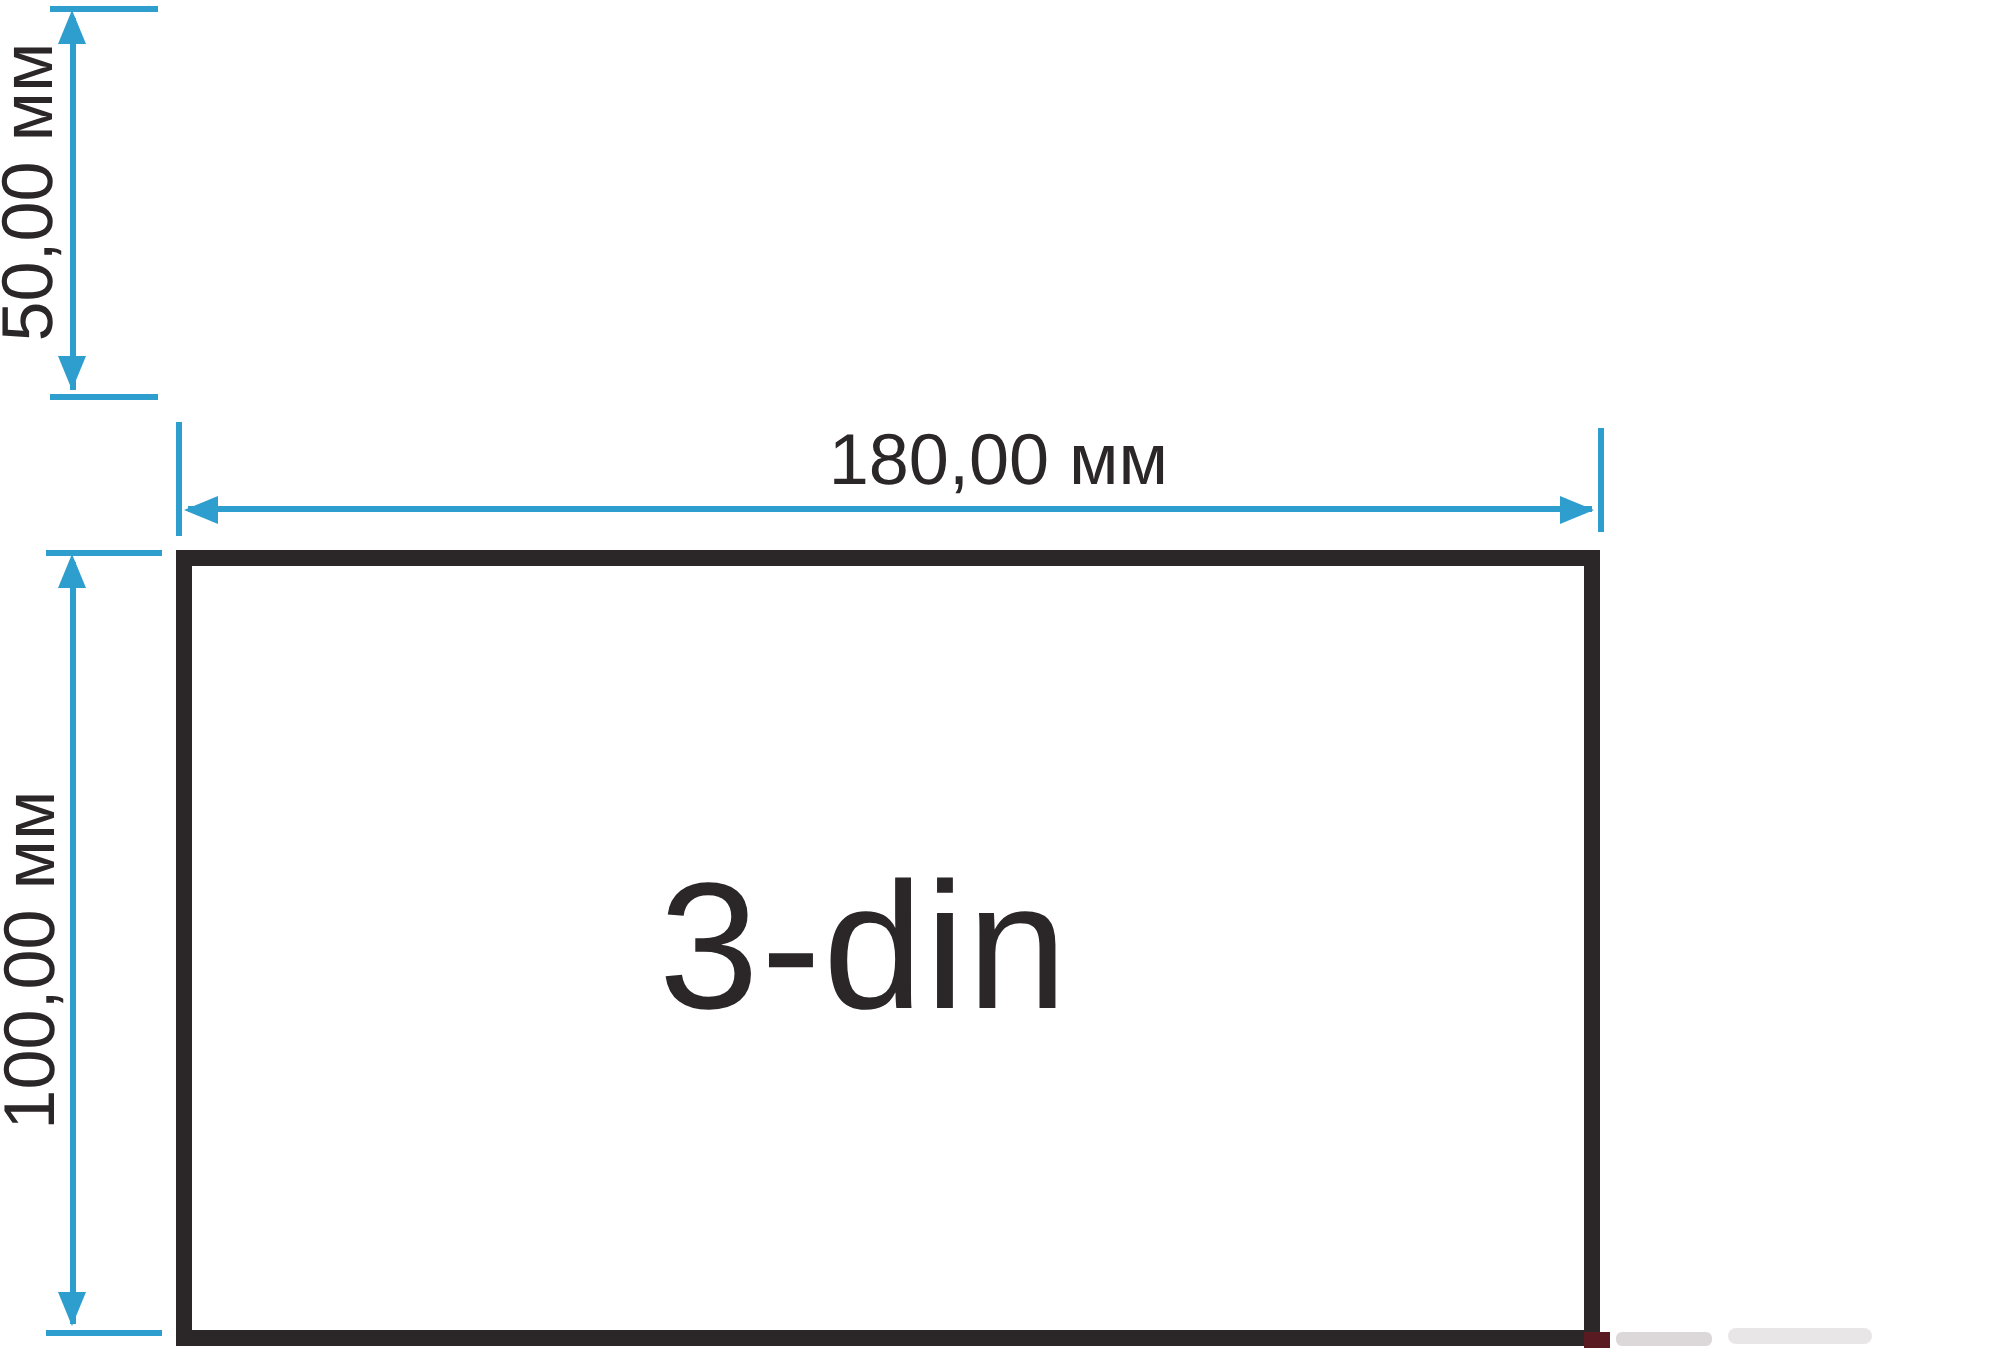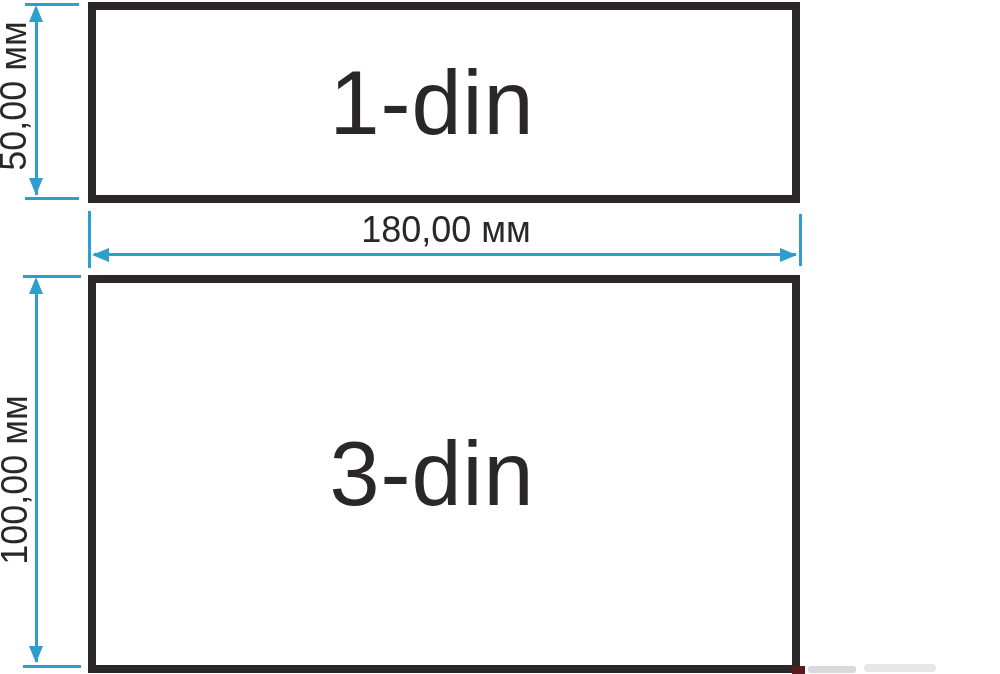--- a/index.html
+++ b/index.html
@@ -55,35 +55,32 @@
     text-align: center;
     white-space: nowrap;
   }
   .rot { transform: rotate(-90deg); }
 
   
   .label-50  { left: -66px; top: 78px;  width: 160px; height: 36px; line-height: 36px; }
   
   .label-100 { left: -95px; top: 462px; width: 220px; height: 36px; line-height: 36px; }
   
-  .label-180 { left: 293px; top: 211px; width: 306px; height: 38px; }
+  .label-180 { left: 278px; top: 211px; width: 306px; height: 38px; text-align: right; }
 
   
   .wm-red    { position: absolute; left: 792px; top: 666px; width: 13px; height: 8px; background: #591a22; }
   .wm-smudge1{ position: absolute; left: 808px; top: 666px; width: 48px; height: 7px; background: #b9b0b2; opacity: .5; border-radius: 3px; }
   .wm-smudge2{ position: absolute; left: 864px; top: 664px; width: 72px; height: 8px; background: #cfc8ca; opacity: .45; border-radius: 4px; }
 </style>
 </head>
 <body>
 
 <div class="canvas">
 
-  <div class="din-box box-1">
-    <span class="din-label">1-din</span>
-  </div>
 
   <div class="din-box box-2">
     <span class="din-label">3-din</span>
   </div>
 
   <div class="dim-tick abs" style="left:25px; top:3px;   width:54px; height:3px;"></div>
   <div class="dim-tick abs" style="left:25px; top:197px; width:54px; height:3px;"></div>
   <div class="dim-line abs" style="left:35px; top:9px;   width:3px;  height:186px;"></div>
   <div class="arrow arrow-up" style="left:29px; top:5px;"></div>
   <div class="arrow arrow-down" style="left:29px; top:178px;"></div>

